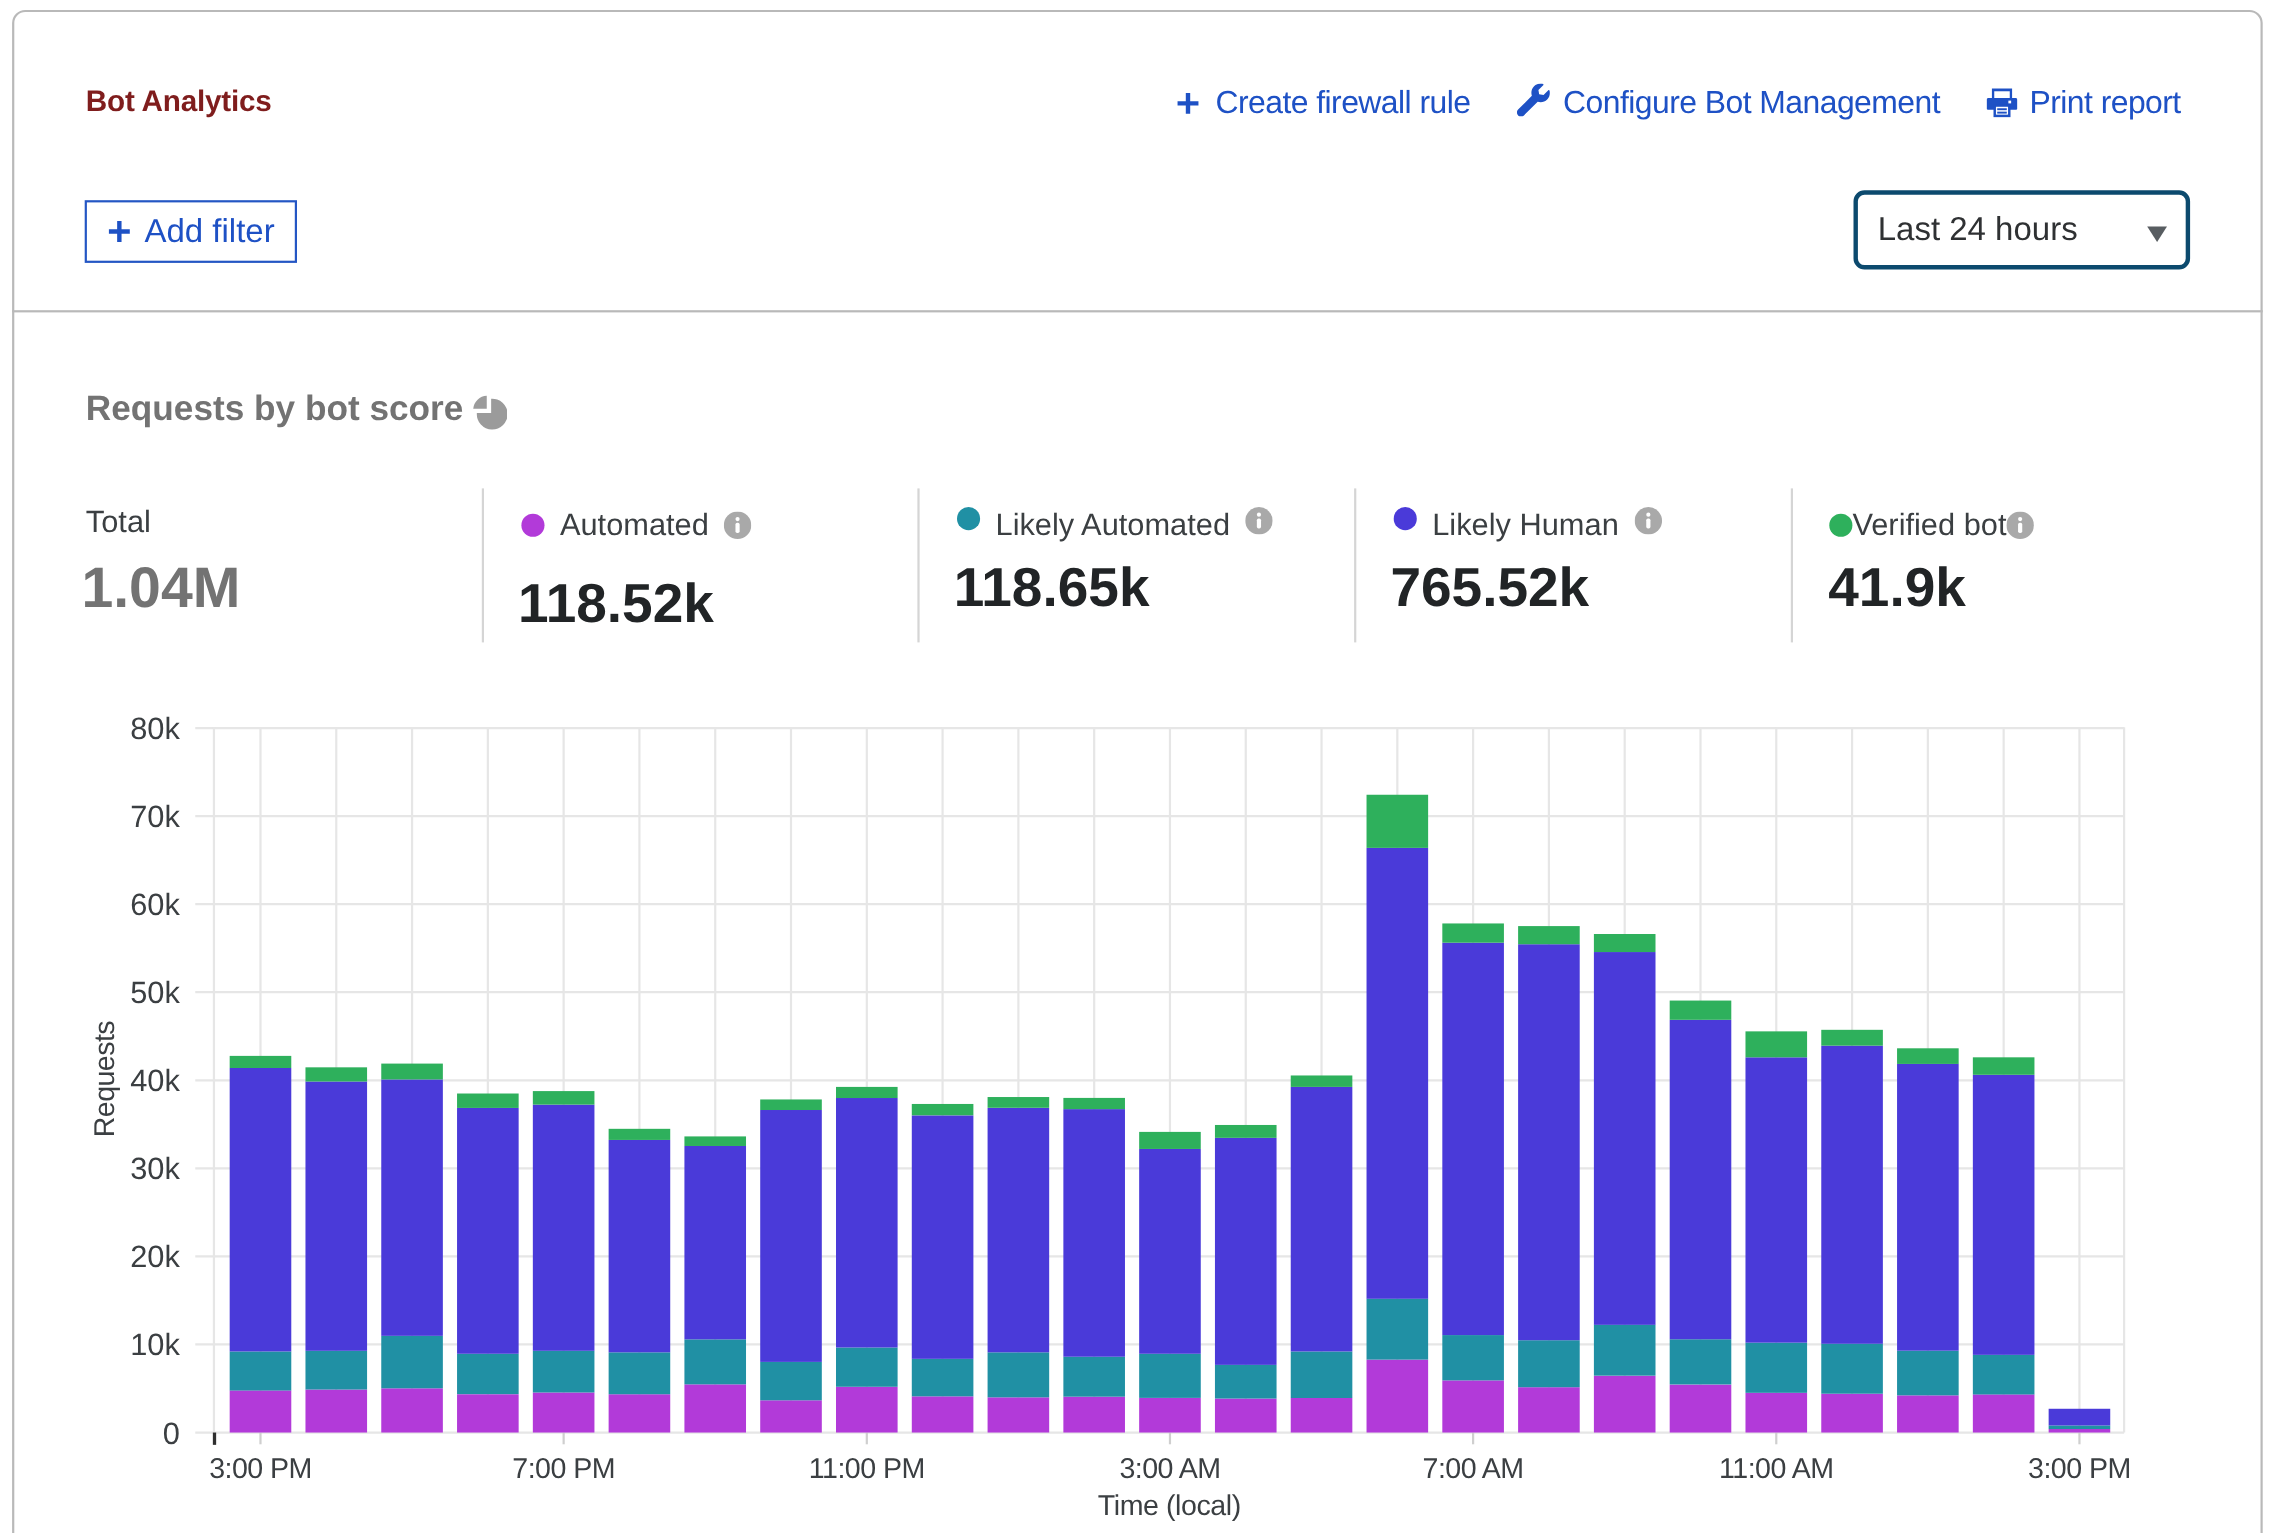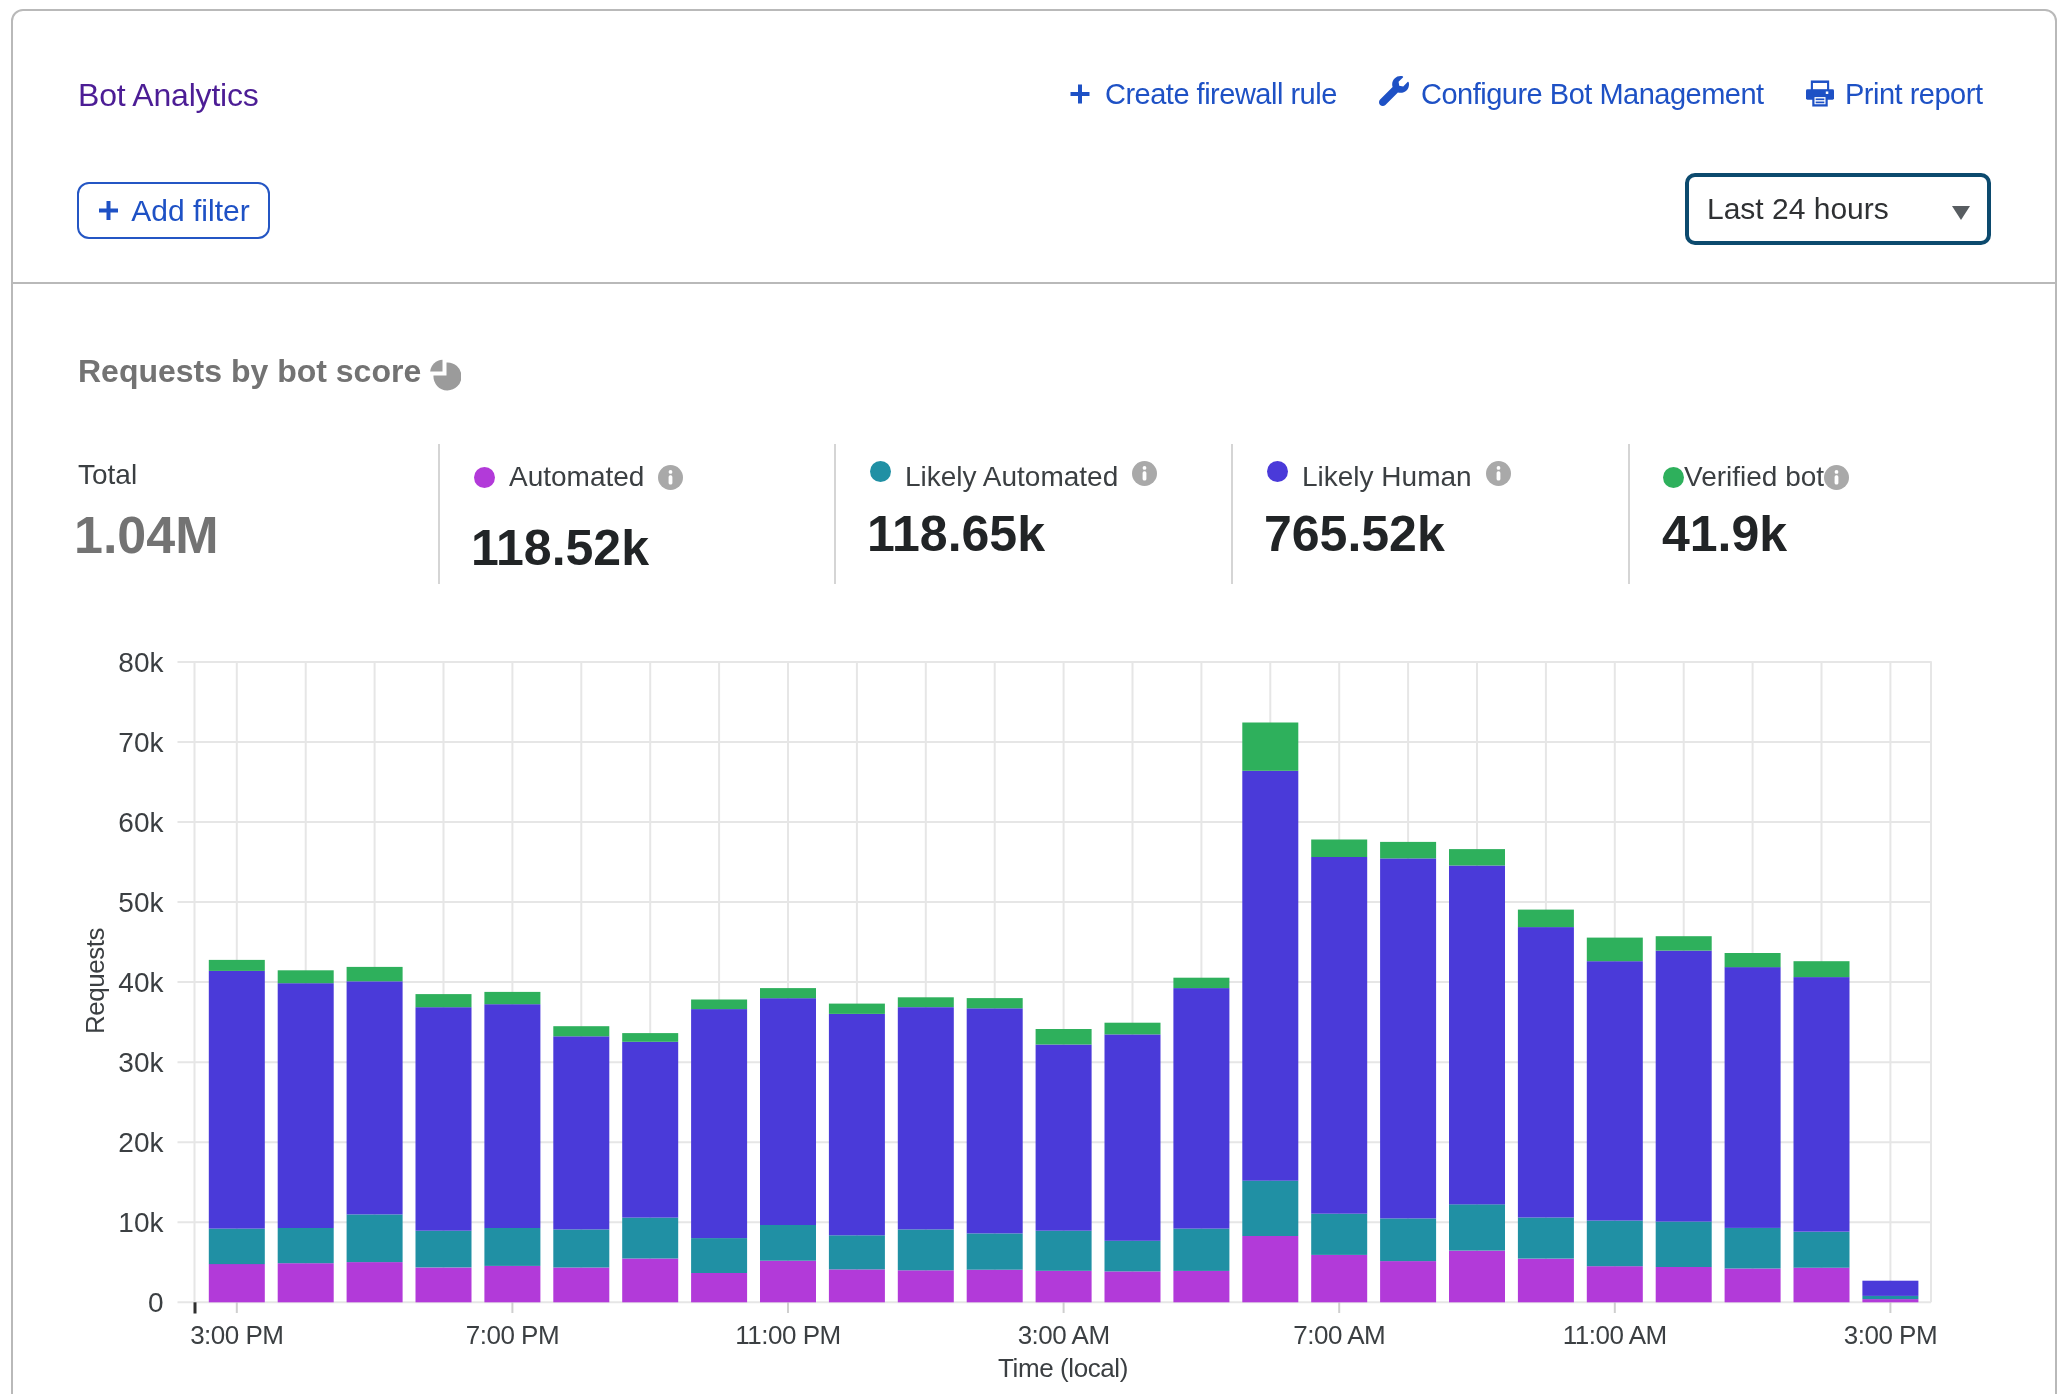--- a/index.html
+++ b/index.html
@@ -1,21 +1,21 @@
 <!DOCTYPE html>
 <html><head><meta charset="utf-8">
 <style>
   * { margin:0; padding:0; box-sizing:border-box; }
   html,body { width:2070px; height:1394px; background:#fff; font-family:"Liberation Sans", sans-serif; overflow:hidden; }
   .abs { position:absolute; }
 </style></head>
 <body>
 <div class="abs" style="left:11px;top:9px;width:2046px;height:1420px;border:2px solid #b9b9b9;border-radius:12px;background:#fff"></div>
 
-<div class="abs" style="left:78px;top:79px;font-size:32px;font-weight:normal;letter-spacing:-0.2px;color:#4c1d95;line-height:1">Bot Analytics</div>
+<div class="abs" style="left:78px;top:79px;font-size:27px;font-weight:bold;letter-spacing:-0.2px;color:#7f1d1d;line-height:1">Bot Analytics</div>
 
 <svg class="abs" style="left:1069px;top:83px" width="22" height="22" viewBox="0 0 22 22">
     <path d="M11 1.5 V20.5 M1.5 11 H20.5" stroke="#1e51c5" stroke-width="4"></path>
   </svg>
 <div class="abs" style="left:1105px;top:80px;font-size:29px;letter-spacing:-0.5px;color:#1e51c5;line-height:1">Create firewall rule</div>
 <svg class="abs" style="left:1379px;top:76px" width="30" height="30" viewBox="0 0 512 512">
     <path fill="#1e51c5" d="M507.73 109.1c-2.24-9.03-13.54-12.09-20.12-5.51l-74.36 74.36-67.88-11.31-11.31-67.88 74.36-74.36c6.62-6.62 3.43-17.9-5.66-20.16-47.38-11.74-99.55.91-136.58 37.93-39.64 39.64-50.55 97.1-34.05 147.2L18.74 402.76c-24.99 24.99-24.99 65.51 0 90.5 24.99 24.99 65.51 24.99 90.5 0l213.21-213.21c50.12 16.71 107.47 5.68 147.37-34.22 37.07-37.07 49.7-89.32 37.91-136.73z"></path>
   </svg>
 <div class="abs" style="left:1421px;top:80px;font-size:29px;letter-spacing:-0.5px;color:#1e51c5;line-height:1">Configure Bot Management</div>
 <svg class="abs" style="left:1806px;top:80px" width="28" height="27" viewBox="0 0 29 27">
@@ -23,21 +23,21 @@
     <rect x="7.2" y="2.6" width="14.6" height="7" fill="#fff"></rect>
     <rect x="0" y="9" width="29" height="11" rx="1.5" fill="#1e51c5"></rect>
     <rect x="6.5" y="15" width="16" height="12" fill="#1e51c5"></rect>
     <rect x="8.8" y="17.2" width="11.4" height="7.4" fill="#fff"></rect>
     <rect x="10" y="18.6" width="9" height="1.8" fill="#1e51c5"></rect>
     <rect x="10" y="21.8" width="9" height="1.8" fill="#1e51c5"></rect>
     <rect x="20.5" y="11.4" width="2.6" height="2.6" fill="#fff"></rect>
   </svg>
 <div class="abs" style="left:1845px;top:80px;font-size:29px;letter-spacing:-0.5px;color:#1e51c5;line-height:1">Print report</div>
 
-<div class="abs" style="left:77px;top:182px;width:193px;height:57px;border:2px solid #2456c4;border-radius:12px;display:flex;align-items:center;justify-content:center;gap:11px">
+<div class="abs" style="left:77px;top:182px;width:193px;height:57px;border:2px solid #2456c4;border-radius:0;display:flex;align-items:center;justify-content:center;gap:11px">
   <svg width="23" height="23" viewBox="0 0 23 23">
       <path d="M11.5 2 V21 M2 11.5 H21" stroke="#1e51c5" stroke-width="4"></path>
     </svg>
   <span style="font-size:30px;color:#1e51c5;line-height:1">Add filter</span>
 </div>
 
 <div class="abs" style="left:1685px;top:173px;width:306px;height:72px;border:4px solid #0c4a6e;border-radius:10px;display:flex;align-items:center">
   <span style="margin-left:18px;font-size:30px;color:#2f3133;line-height:1">Last 24 hours</span>
   <span style="position:absolute;right:17px;top:29px;width:0;height:0;border-left:9px solid transparent;border-right:9px solid transparent;border-top:14px solid #585d61"></span>
 </div>

